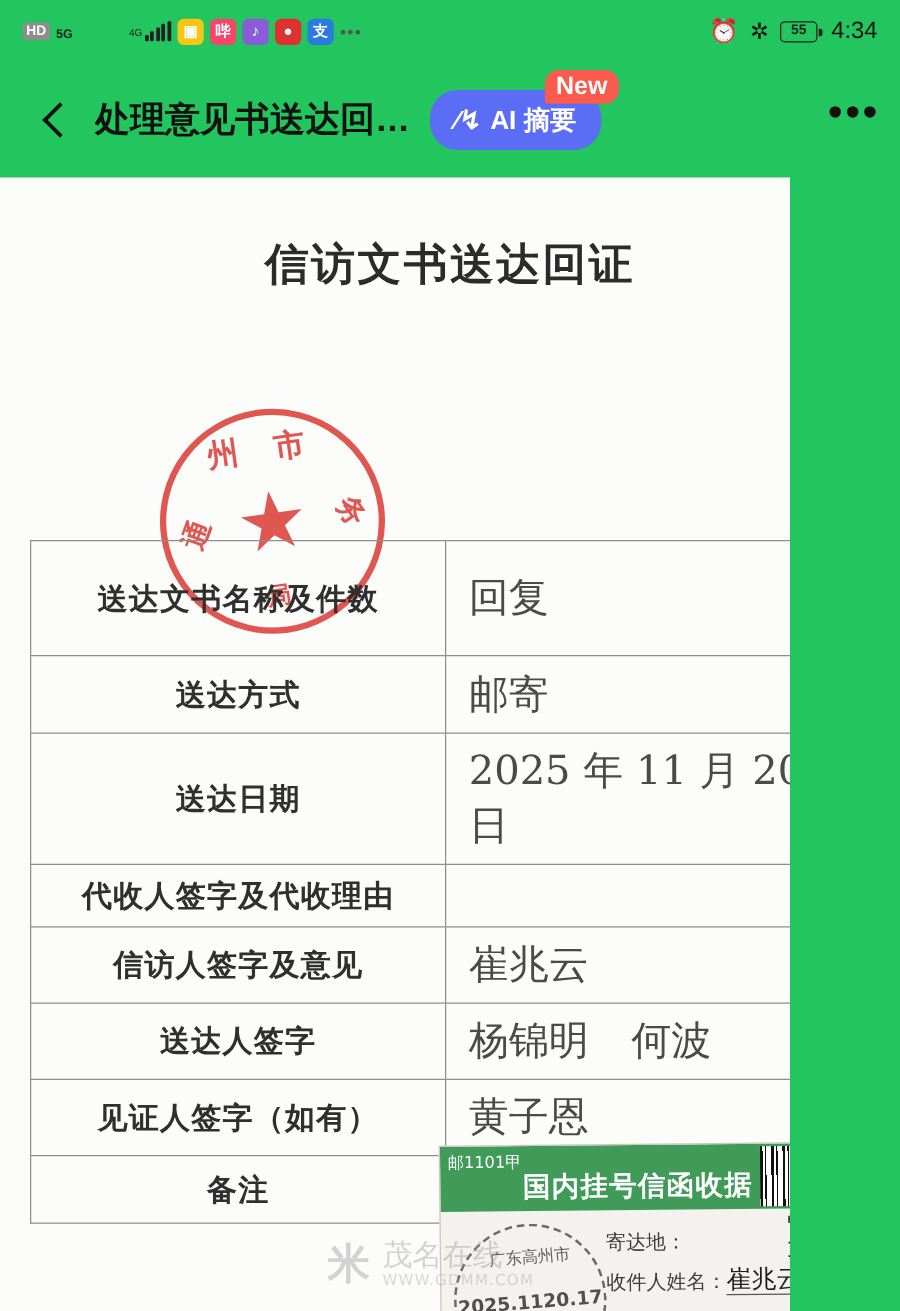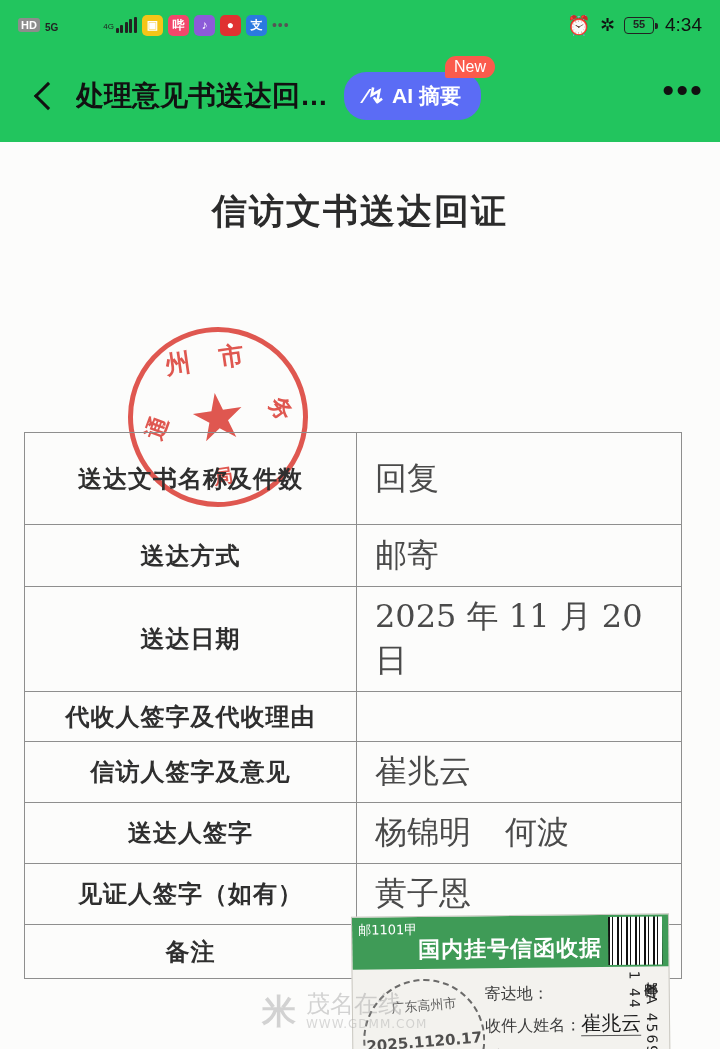--- a/index.html
+++ b/index.html
@@ -93,34 +93,34 @@
     display: flex; align-items: center; gap: 7px;
     padding: 0 20px;
     font-size: 21px; font-weight: bold;
     position: relative;
     white-space: nowrap;
   }
   .ai-spark { font-size: 21px; }
   .new-badge {
     position: absolute; top: -16px; right: -14px;
     background: #fb5b4c; color: #fff;
-    font-size: 16px; font-weight: normal;
+    font-size: 20px; font-weight: bold;
     border-radius: 11px 11px 11px 2px;
     padding: 2px 9px;
   }
   .more-dots {
     margin-left: auto;
     font-size: 34px; letter-spacing: 2px; color: #111; line-height: 20px;
     padding-bottom: 12px;
   }
 
   
   .doc {
     position: relative;
-    width: 720px;
+    width: 632px;
     height: 907px;
     background: #fcfcfb;
     overflow: hidden;
   }
   .doc-inner { position: relative; width: 720px; height: 907px; }
 
   .doc-title {
     position: absolute;
     top: 46px; left: 0; right: 0;
     text-align: center;

